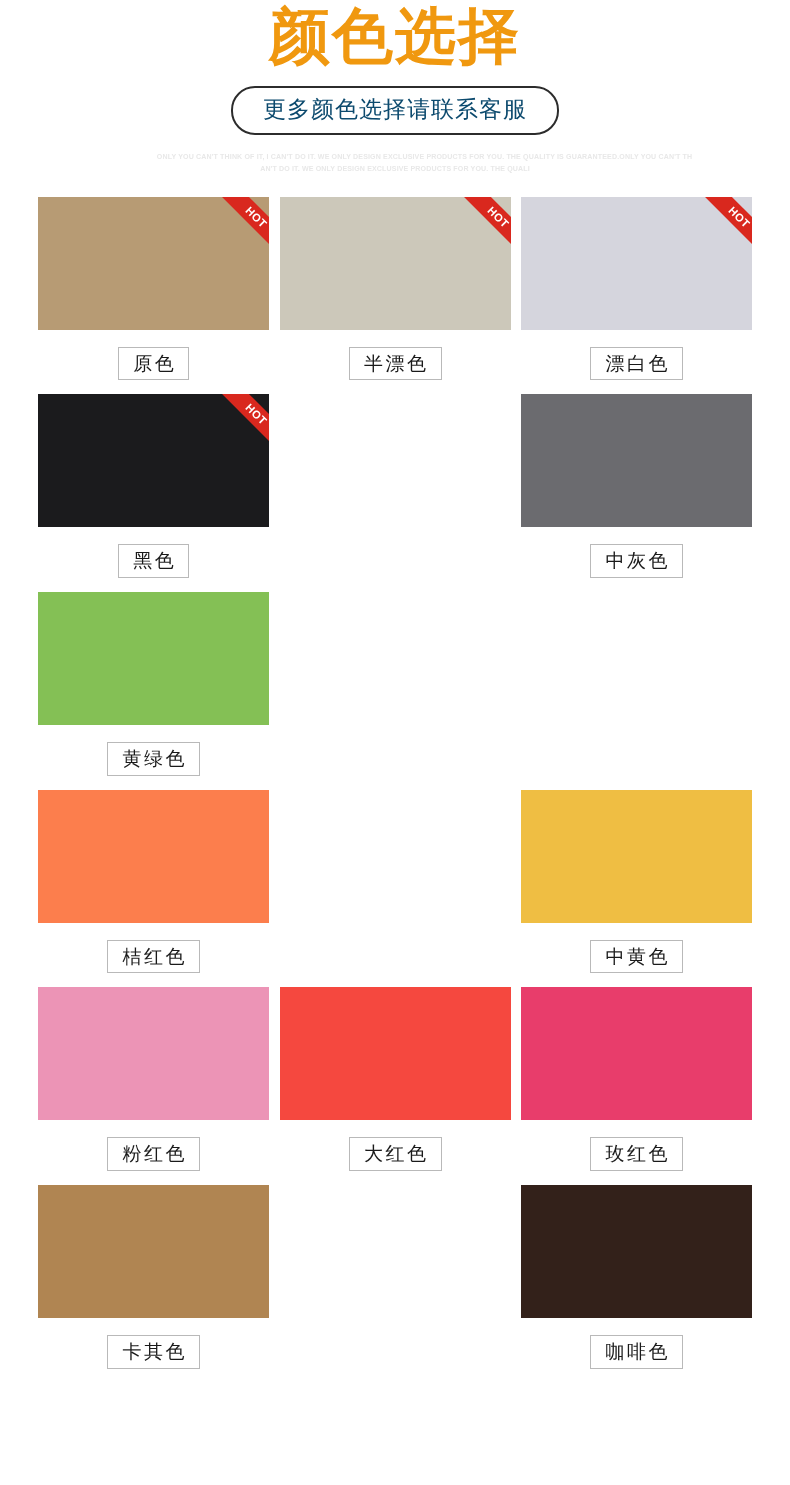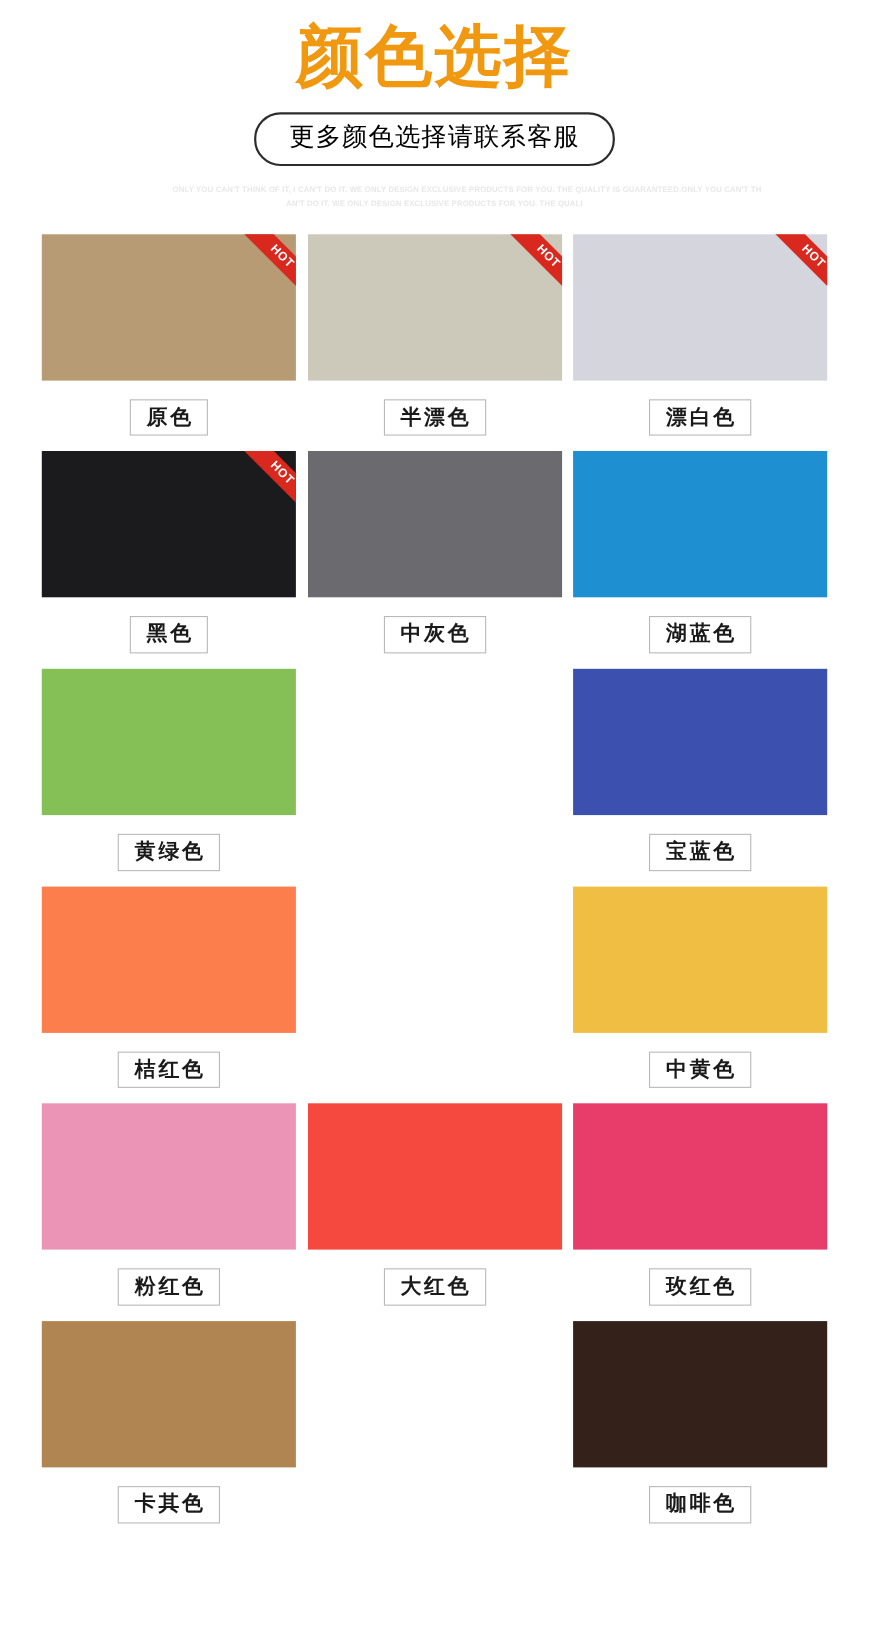--- a/index.html
+++ b/index.html
@@ -14,21 +14,21 @@
 
   .page {
     position: relative;
     width: 790px;
     height: 1485px;
     background: #ffffff;
   }
 
   
   .header {
-    padding-top: 16px;
+    padding-top: 0;
     text-align: center;
   }
 
   .main-title {
     font-size: 61px;
     line-height: 1.18;
     font-weight: 700;
     color: #F0980F;
     letter-spacing: 2px;
     font-family: "DejaVu Sans", "Liberation Sans", sans-serif;
@@ -40,21 +40,21 @@
     justify-content: center;
   }
 
   .subtitle-pill {
     display: inline-block;
     border: 2px solid #2c2c2c;
     border-radius: 24px;
     padding: 7px 30px 9px 30px;
     font-size: 23px;
     line-height: 1.25;
-    color: #000000;
+    color: #0c4a6e;
     letter-spacing: 1px;
     font-weight: 400;
   }
 
   .eng-block {
     margin-top: 16px;
     padding: 0 152px;
     text-align: center;
   }
 
@@ -132,21 +132,21 @@
   .label-box {
     margin-top: 17px;
     border: 1px solid #b9b9b9;
     background: #ffffff;
     padding: 3px 12px 4px 12px;
     font-size: 19px;
     line-height: 1.3;
     color: #1a1a1a;
     letter-spacing: 2.5px;
     text-indent: 2.5px;
-    font-weight: 700;
+    font-weight: 400;
     white-space: nowrap;
   }
 </style>
 </head>
 <body>
 
 <div class="page">
 
   <div class="header">
     <div class="main-title">颜色选择</div>
@@ -202,34 +202,26 @@
                 <span style="color: rgb(255, 255, 255);">HOT</span>
               </div>
             </div>
           </div>
           <div class="label-box">黑色</div>
         </div>
         <div class="cell">
           <div class="swatch" style="background: rgb(107, 107, 111);"></div>
           <div class="label-box">中灰色</div>
         </div>
-        <div class="cell">
-          <div class="swatch" style="background: rgb(30, 144, 210);"></div>
-          <div class="label-box">湖蓝色</div>
-        </div>
       </div>
       <div class="row">
         <div class="cell">
           <div class="swatch" style="background: rgb(132, 192, 85);"></div>
           <div class="label-box">黄绿色</div>
         </div>
-        <div class="cell">
-          <div class="swatch" style="background: rgb(60, 80, 176);"></div>
-          <div class="label-box">宝蓝色</div>
-        </div>
       </div>
       <div class="row">
         <div class="cell">
           <div class="swatch" style="background: rgb(252, 126, 77);"></div>
           <div class="label-box">桔红色</div>
         </div>
         <div class="cell">
           <div class="swatch" style="background: rgb(239, 190, 67);"></div>
           <div class="label-box">中黄色</div>
         </div>

